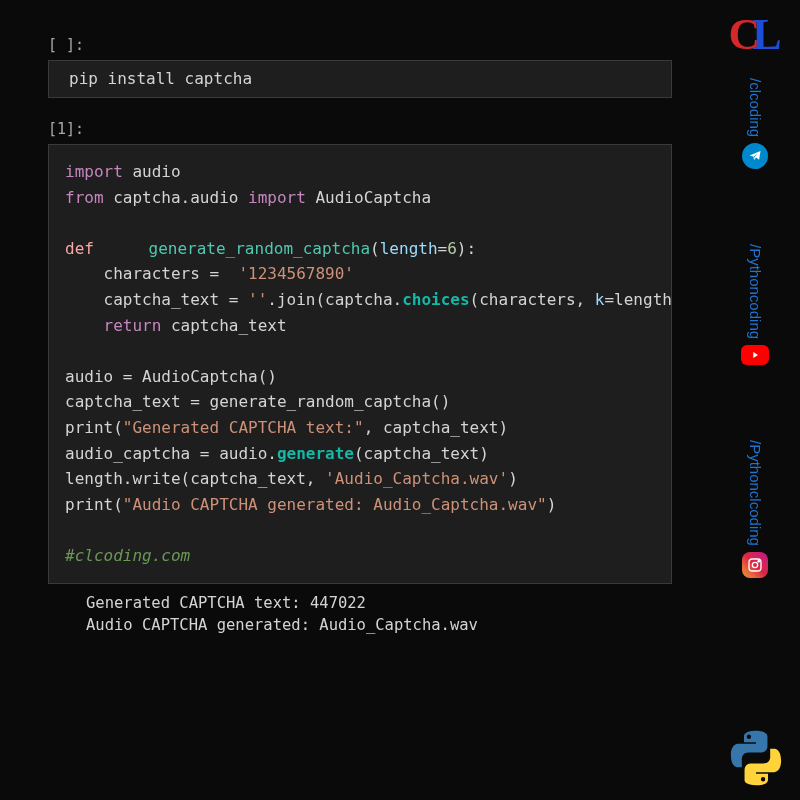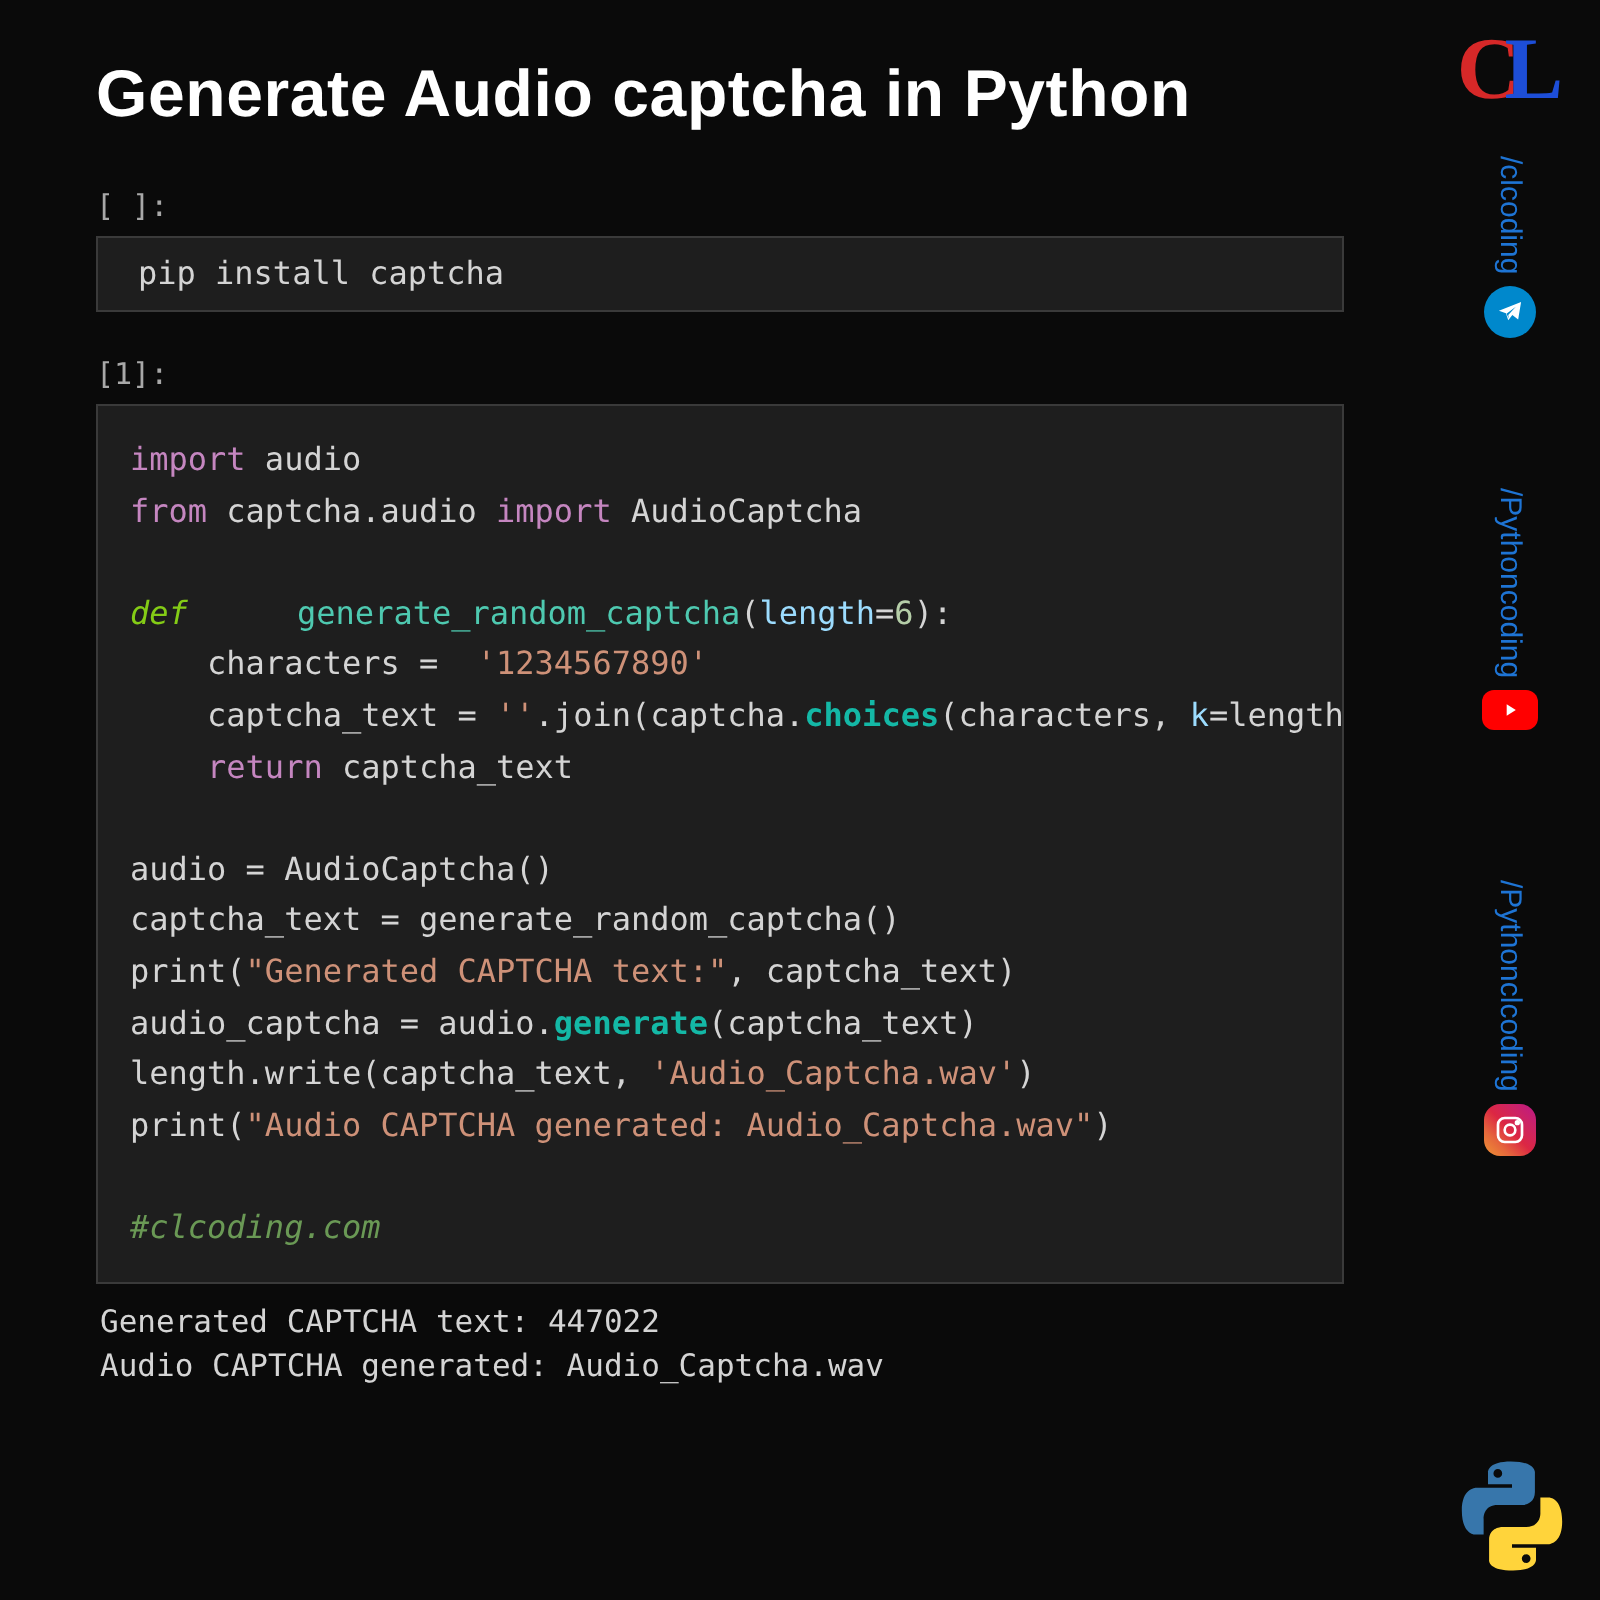--- a/index.html
+++ b/index.html
@@ -41,25 +41,26 @@
     overflow: hidden;
   }
   .codecell.big { padding: 14px 16px; line-height: 1.6; }
   .output {
     font-family: 'Consolas', monospace;
     font-size: 15.5px;
     color: #d4d4d4;
     white-space: pre;
     padding: 8px 2px;
     line-height: 1.45;
+    margin-left: 36px;
   }
   .kw { color: #c586c0; }
   .fn { color: #4ec9b0; margin-left: 45px; }
   .str { color: #ce9178; }
-  .def { color: #84cc16; font-style: italic; }
+  .def { color: #fca5a5; }
   .num { color: #b5cea8; }
   .param { color: #9cdcfe; }
   .chain { color: #14b8a6; font-weight: bold; }
   .cmt { color: #6a9955; font-style: italic; }
 
   
   .sidebar {
     position: absolute;
     right: 10px;
     top: 10px;
@@ -96,21 +97,20 @@
   .telegram{background:#0088cc;border-radius:50%;}
   .youtube{background:#ff0000;border-radius:6px;width:28px;height:20px;}
   .insta{background:linear-gradient(45deg,#f09433,#e6683c,#dc2743,#cc2366,#bc1888);border-radius:8px;}
   .pylogo{position:absolute;bottom:12px;right:14px;width:60px;height:60px;}
   .spacer{flex:0 0 35px;}
 </style>
 </head>
 <body>
 
 <div class="main">
-  <h1>Generate Audio captcha in Python</h1>
 
   <div class="prompt">[ ]:</div>
   <div class="codecell"><span>pip install captcha</span></div>
 
   <div style="height:14px"></div>
   <div class="prompt">[1]:</div>
   <div class="codecell big"><span class="kw">import</span><span> audio</span>
 <span class="kw">from</span><span> captcha.audio </span><span class="kw">import</span><span> AudioCaptcha</span>
 
 <span class="def">def </span><span class="fn">generate_random_captcha</span><span>(</span><span class="param">length</span><span>=</span><span class="num">6</span><span>):</span>

